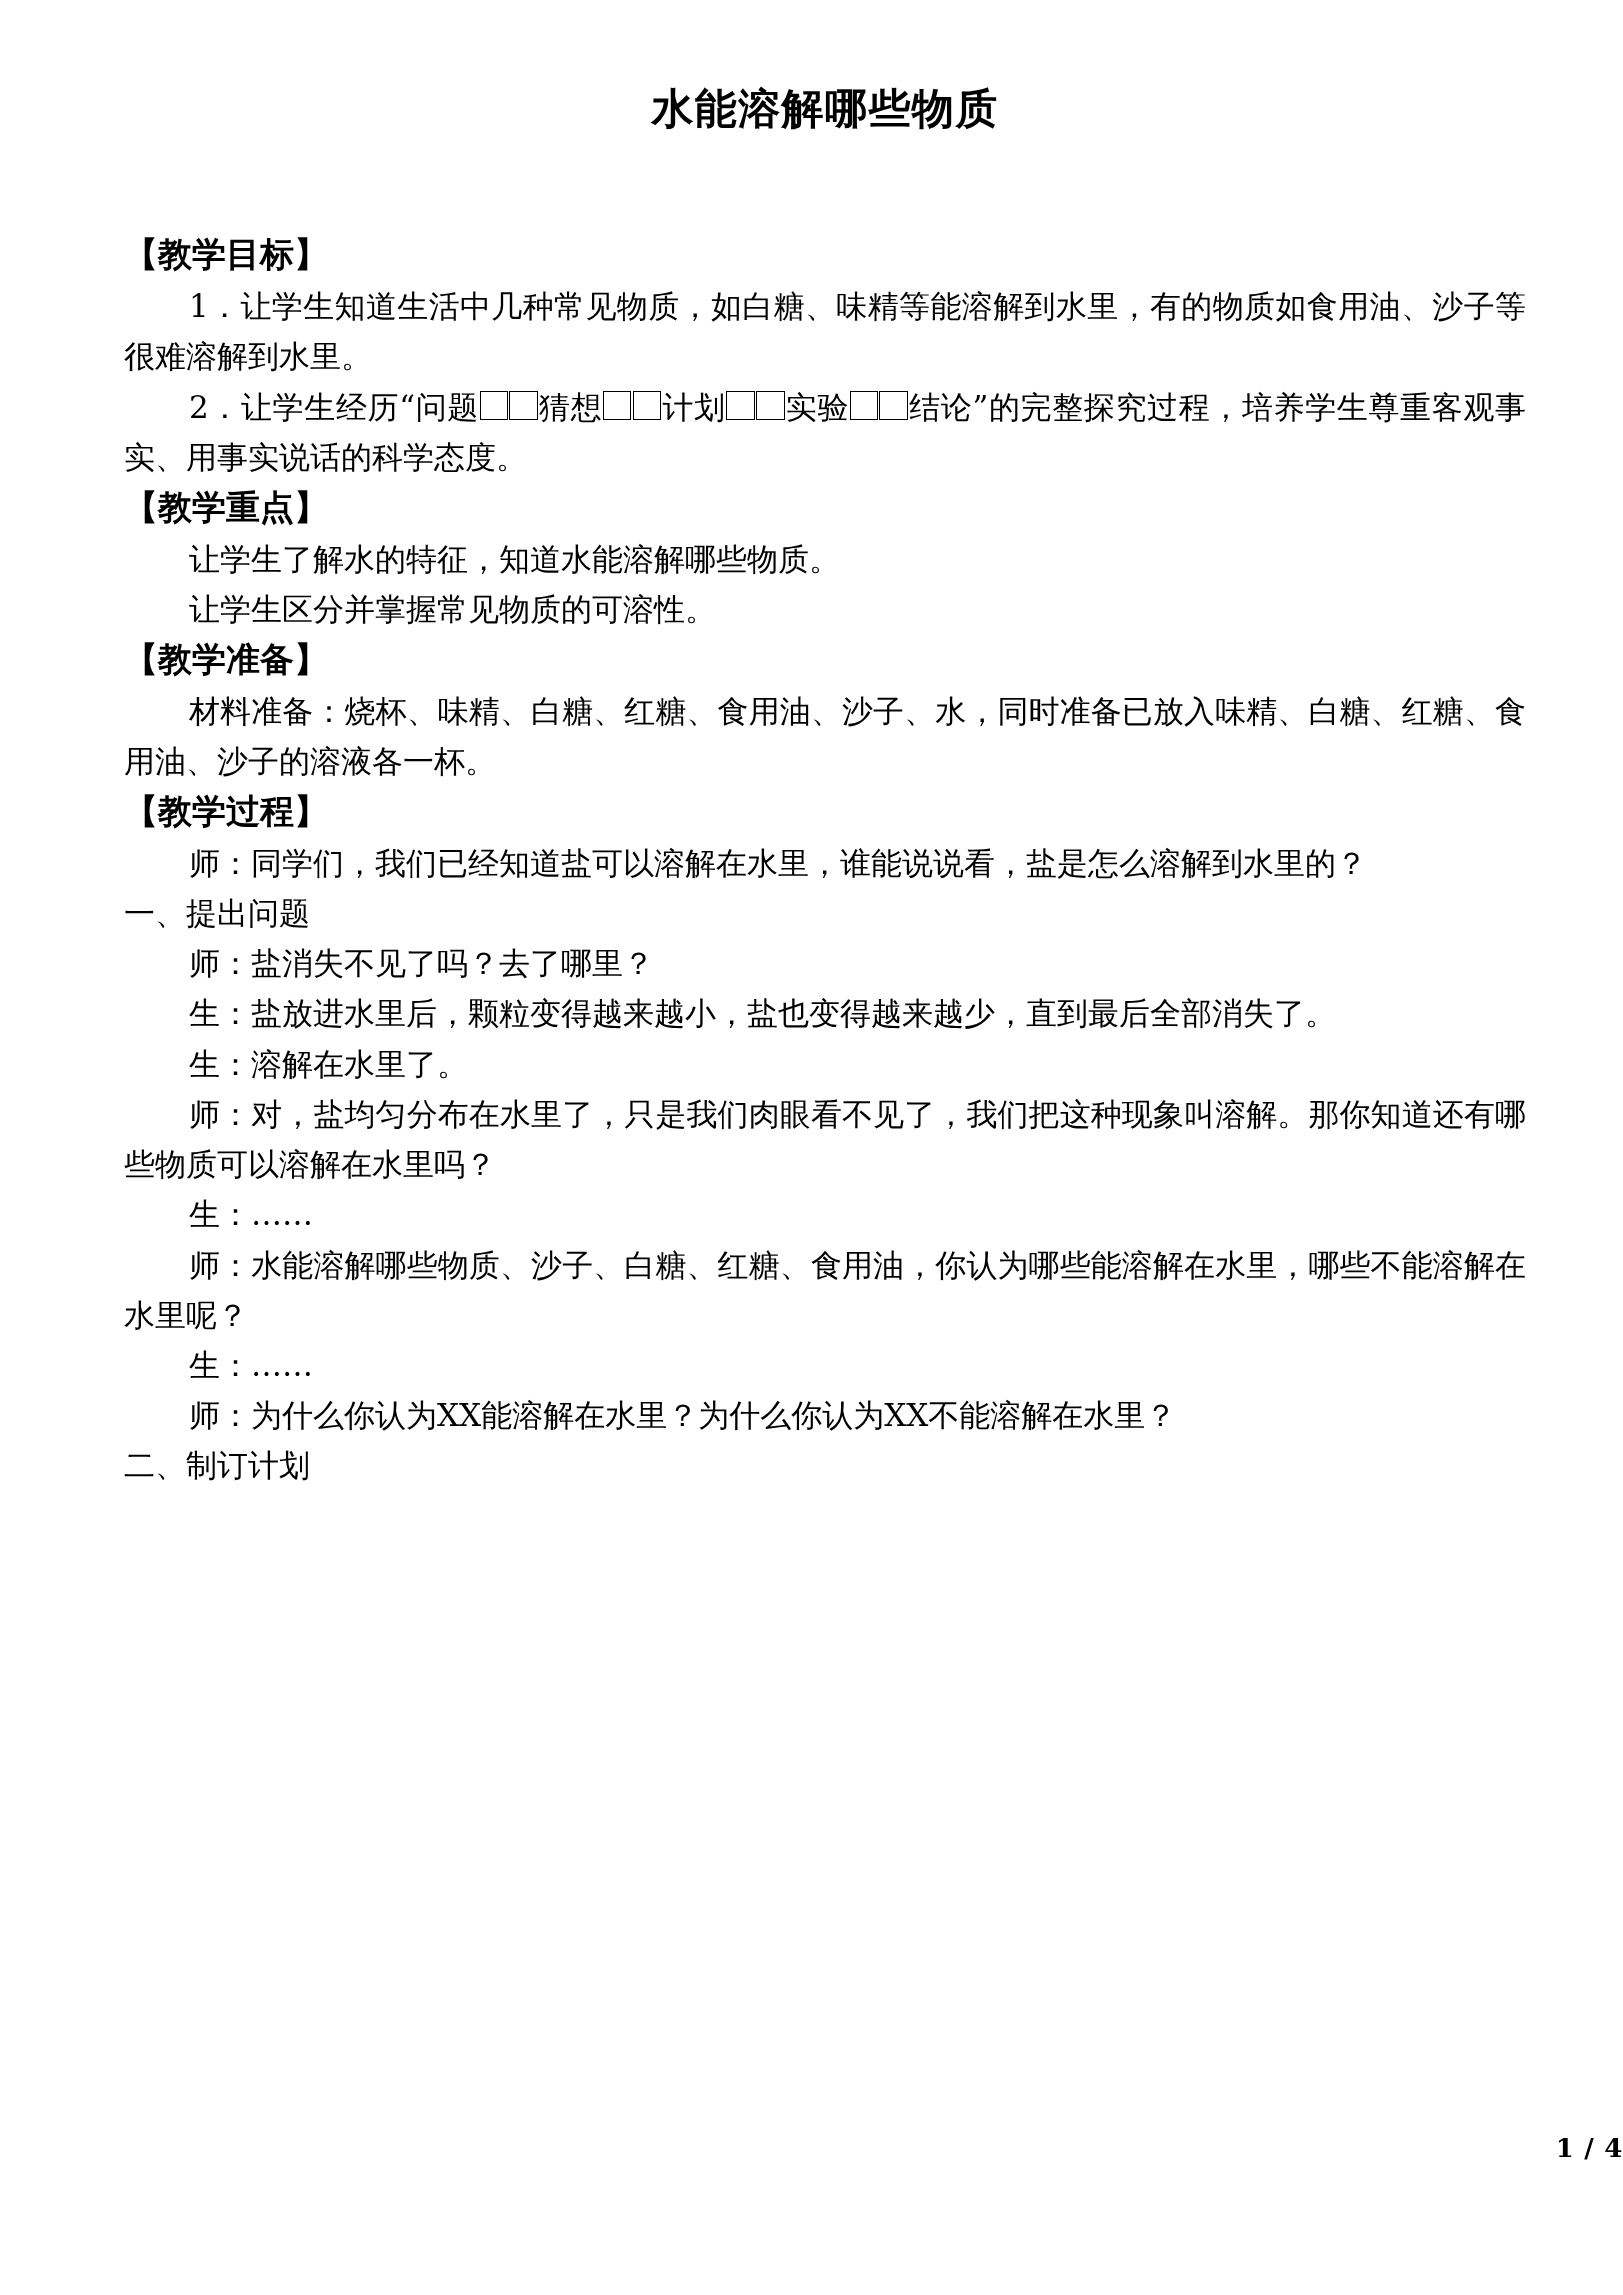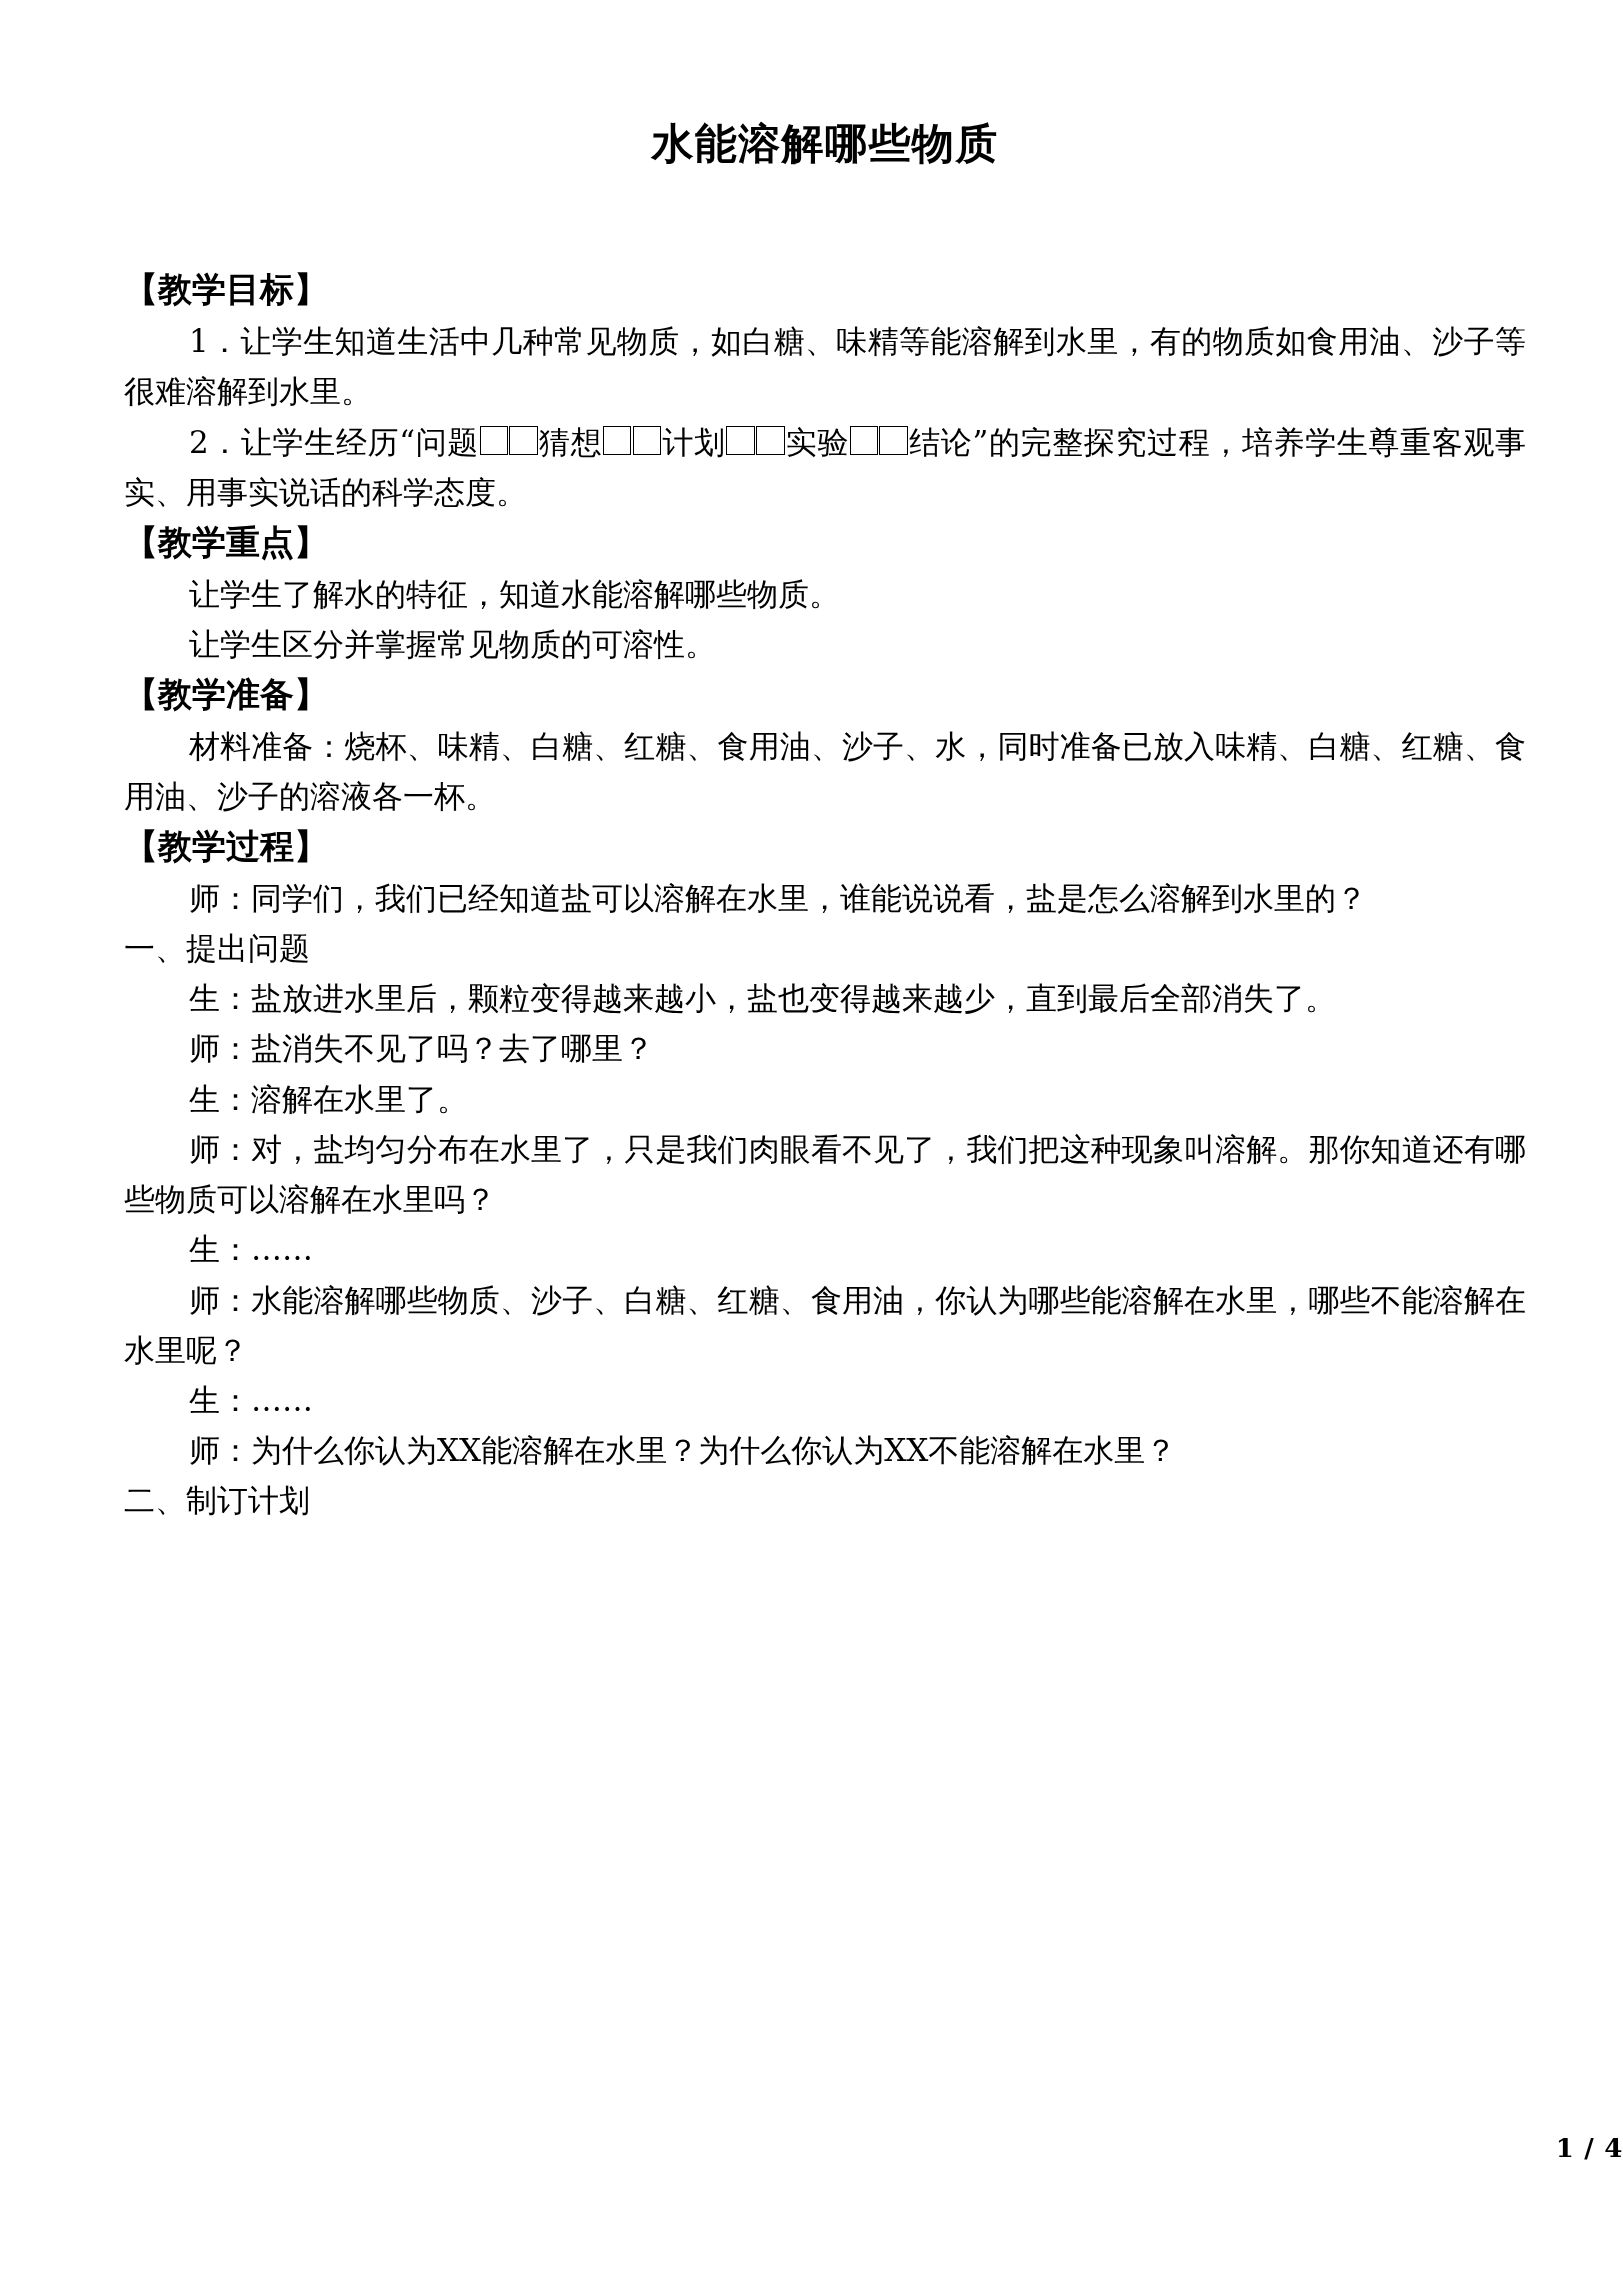--- a/index.html
+++ b/index.html
@@ -26,21 +26,21 @@
     left: 124px;
     top: 0;
     width: 1402px;
   }
   .doc-title {
     text-align: center;
     font-size: 42px;
     font-weight: bold;
     letter-spacing: 1.4px;
     margin: 0;
-    padding-top: 119px;
+    padding-top: 84px;
     line-height: 1.2;
     font-family: "DejaVu Serif", "Liberation Serif", serif;
   }
   .section-head {
     font-size: 34px;
     font-weight: bold;
     line-height: 1.52;
     margin: 0;
     letter-spacing: 0px;
     white-space: nowrap;
@@ -104,22 +104,22 @@
     <p class="body-para indent2">让学生区分并掌握常见物质的可溶性。</p>
 
     <h2 class="section-head">【教学准备】</h2>
     <p class="body-para indent2">材料准备：烧杯、味精、白糖、红糖、食用油、沙子、水，同时准备已放入味精、白糖、红糖、食用油、沙子的溶液各一杯。</p>
 
     <h2 class="section-head">【教学过程】</h2>
 
     <p class="body-para indent2">师：同学们，我们已经知道盐可以溶解在水里，谁能说说看，盐是怎么溶解到水里的？</p>
 
     <p class="body-para noindent">一、提出问题</p>
+    <p class="body-para indent2">师：盐消失不见了吗？去了哪里？</p>
     <p class="body-para indent2">生：盐放进水里后，颗粒变得越来越小，盐也变得越来越少，直到最后全部消失了。</p>
-    <p class="body-para indent2">师：盐消失不见了吗？去了哪里？</p>
     <p class="body-para indent2">生：溶解在水里了。</p>
     <p class="body-para indent2">师：对，盐均匀分布在水里了，只是我们肉眼看不见了，我们把这种现象叫溶解。那你知道还有哪些物质可以溶解在水里吗？</p>
     <p class="body-para indent2">生：……</p>
     <p class="body-para indent2">师：水能溶解哪些物质、沙子、白糖、红糖、食用油，你认为哪些能溶解在水里，哪些不能溶解在水里呢？</p>
     <p class="body-para indent2">生：……</p>
     <p class="body-para indent2">师：为什么你认为XX能溶解在水里？为什么你认为XX不能溶解在水里？</p>
 
     <p class="body-para noindent">二、制订计划</p>
 
   </div>

